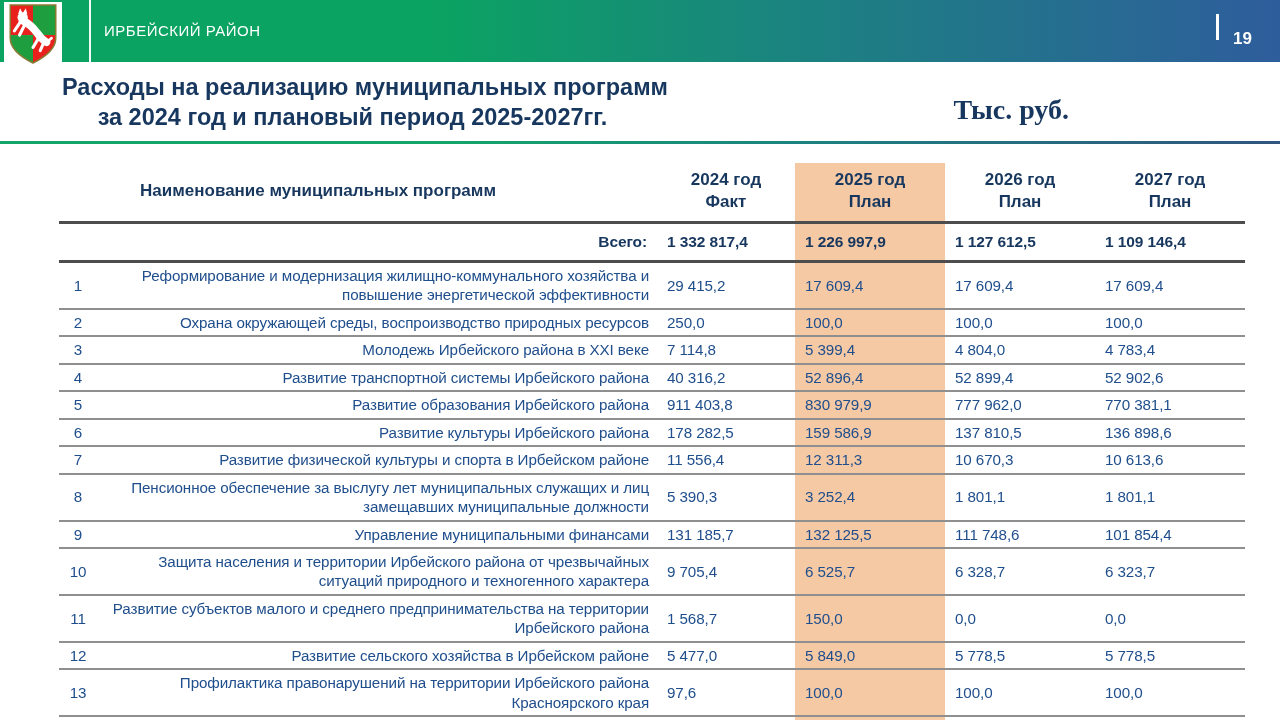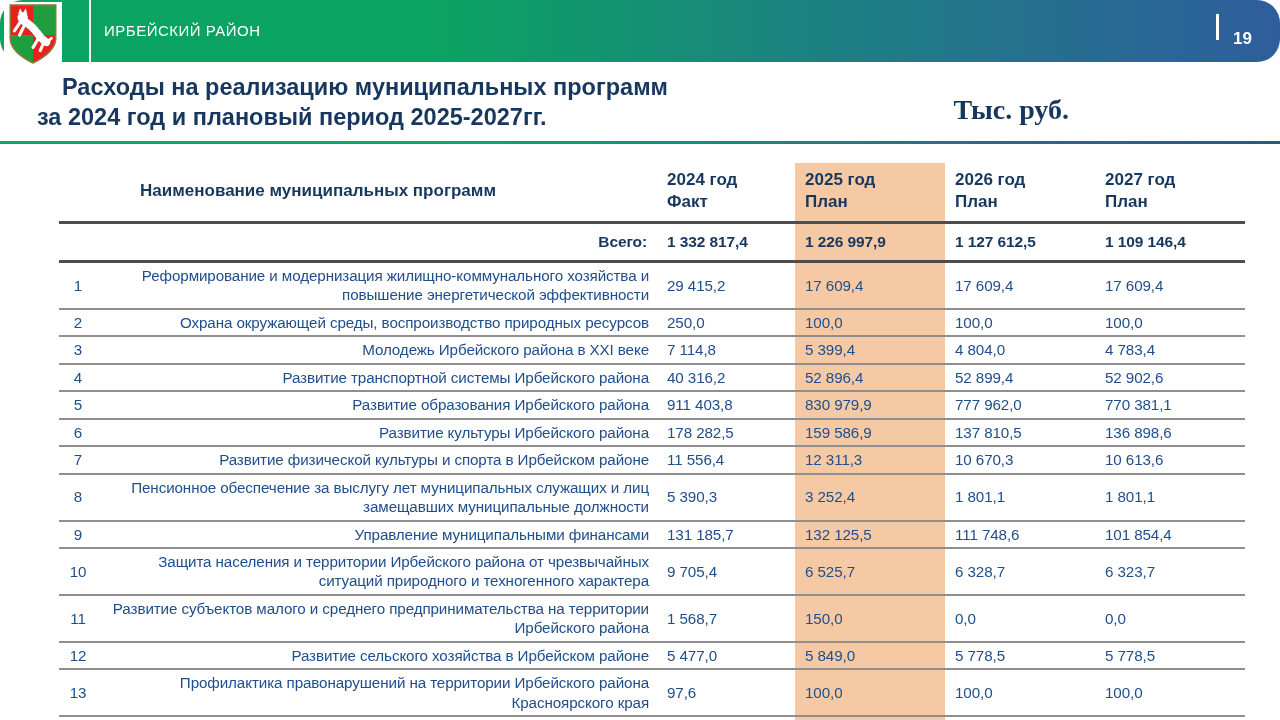--- a/index.html
+++ b/index.html
@@ -4,37 +4,36 @@
 <style>
   html,body{margin:0;padding:0;background:#ffffff;}
   .slide{
     position:relative;width:1280px;height:720px;overflow:hidden;
     background:#ffffff;font-family:"Liberation Sans","DejaVu Sans",sans-serif;
   }
   
   .topbar{
     position:absolute;left:0;top:0;width:1280px;height:62px;
     background:linear-gradient(90deg,var(--c_green,#0BA362) 0%,var(--c_green,#0BA362) 34%,#1B8380 62%,var(--c_blue,#2E5D9C) 100%);
-    border-radius:23px;
   }
   .logo-panel{
     position:absolute;left:4px;top:2px;width:58px;height:64px;
     background:#ffffff;display:flex;align-items:flex-start;justify-content:center;z-index:2;
   }
   .logo-panel svg{width:52px;height:62px;margin-top:1px;}
   .banner-sep{position:absolute;left:89px;top:0;width:2px;height:62px;background:#ffffff;opacity:.95;}
   .district{
     position:absolute;left:104px;top:22px;color:#ffffff;font-size:15px;
     letter-spacing:.5px;font-weight:500;
   }
   .page-group{position:absolute;right:28px;top:12px;display:flex;align-items:center;gap:14px;height:30px;}
   .page-bar{width:3px;height:26px;background:#ffffff;}
   .page-num{color:#ffffff;font-size:17px;font-weight:bold;margin-top:24px;}
   
-  .title-area{position:absolute;left:0;top:62px;width:1119px;height:80px;background:#ffffff;}
+  .title-area{position:absolute;left:0;top:62px;width:1119px;height:80px;background:#ffffff;text-align:center;}
   .slide-title{
     position:absolute;left:37px;top:10px;margin:0;
     color:var(--c_navy,#1F3864);font-size:23.5px;font-weight:bold;line-height:1.28;
   }
   .slide-title .l1{margin-left:25px;}
   .units{
     position:absolute;right:50px;top:32px;color:var(--c_navy,#1F3864);
     font-family:"Liberation Serif","DejaVu Serif",serif;font-size:28px;font-weight:bold;
   }
   .title-divider{
@@ -46,21 +45,21 @@
   table{border-collapse:collapse;table-layout:fixed;width:1186px;position:relative;z-index:1;}
   col.c-num{width:38px;}  col.c-name{width:560px;}
   col.c-y0{width:138px;}  col.c-y1{width:150px;}
   col.c-y2{width:150px;}  col.c-y3{width:150px;}
   th,td{vertical-align:middle;overflow:hidden;}
   thead th{
     border-bottom:3px solid #4d4d4d;color:var(--c_navy,#17375E);
     font-size:17px;font-weight:bold;padding:6px 10px 8px 10px;line-height:1.3;
   }
   th.name-h{text-align:center;padding-right:90px;}
-  th.year-h{text-align:left;white-space:nowrap;}
+  th.year-h{text-align:center;white-space:nowrap;}
   .hl{background:var(--c_orange,#F6C9A5);}
   tr.total td{
     border-bottom:3px solid #4d4d4d;color:var(--c_navy,#17375E);
     font-weight:bold;font-size:15.5px;padding:8px 10px;white-space:nowrap;
   }
   tbody td{
     border-bottom:2px solid #8f8f8f;color:var(--c_textblue,#1F4E8C);
     font-size:15.2px;line-height:1.28;letter-spacing:-0.1px;
   }
   tbody tr:last-child td{border-bottom:3px solid #44546A;}

